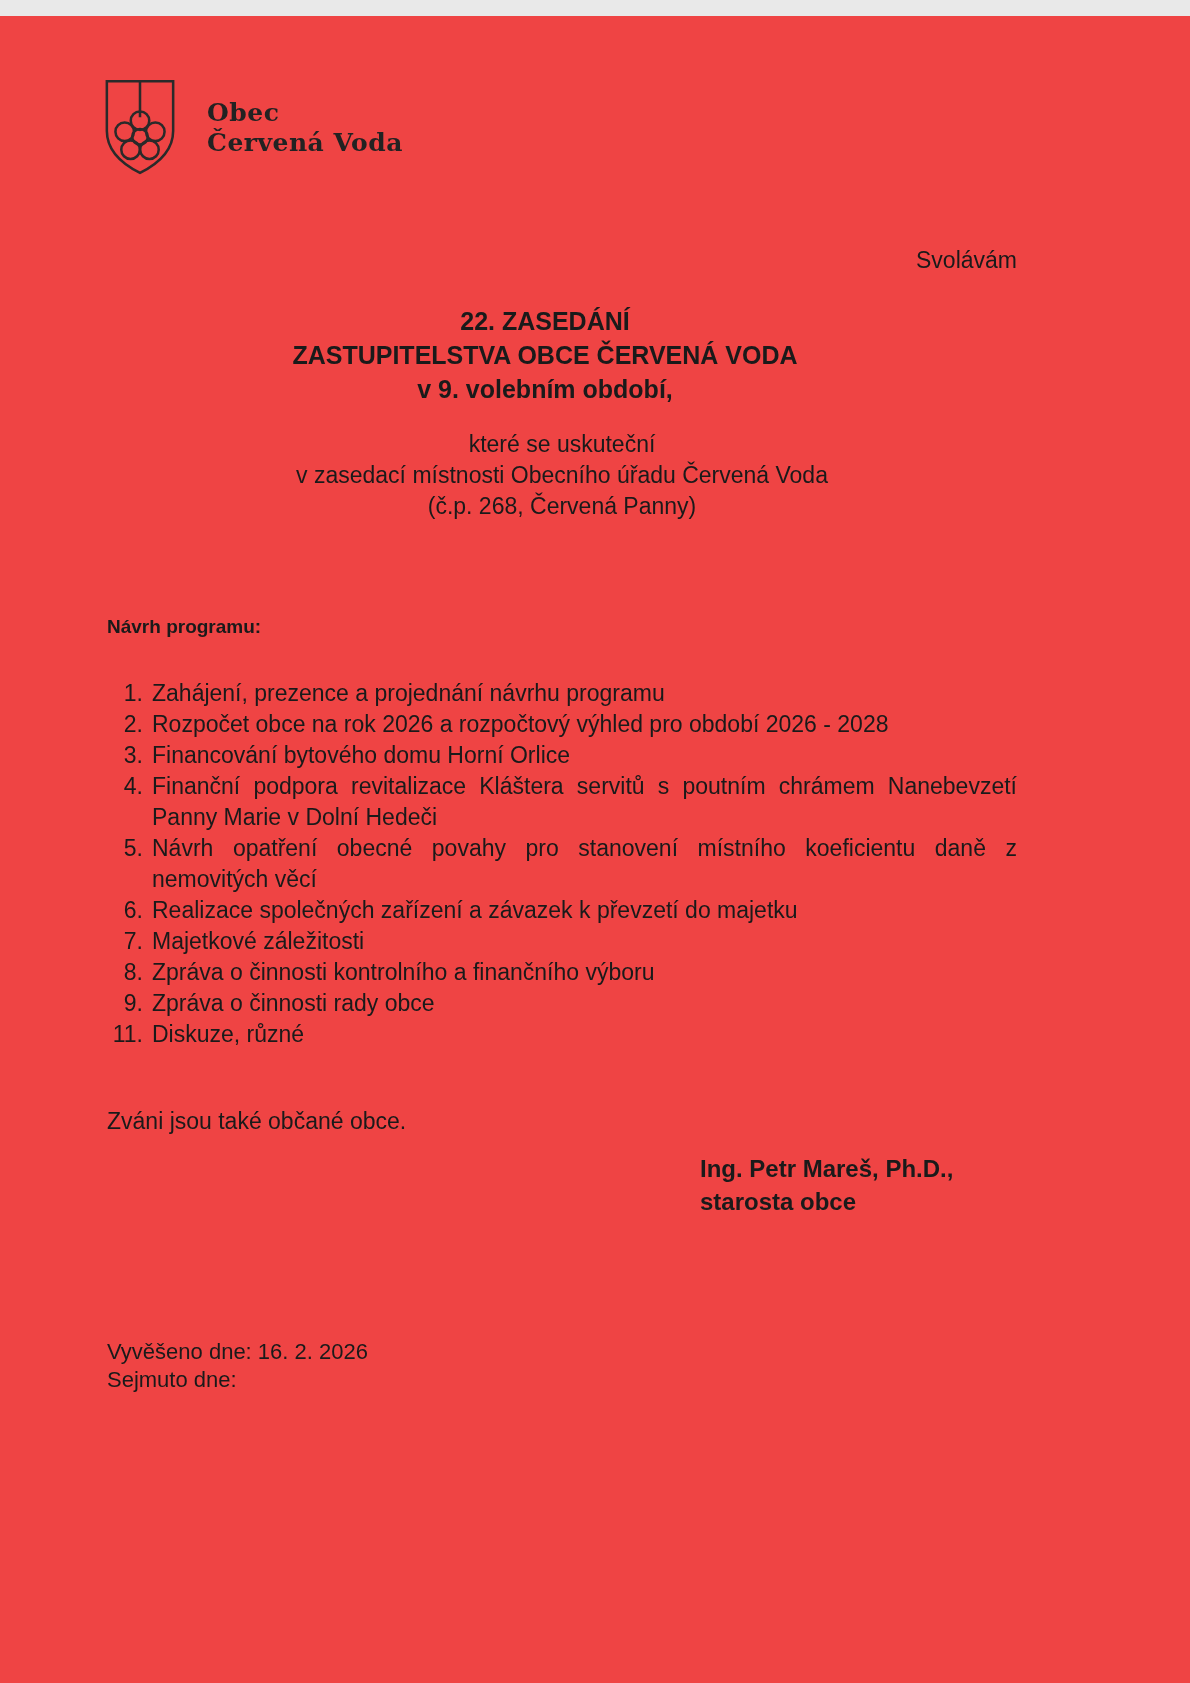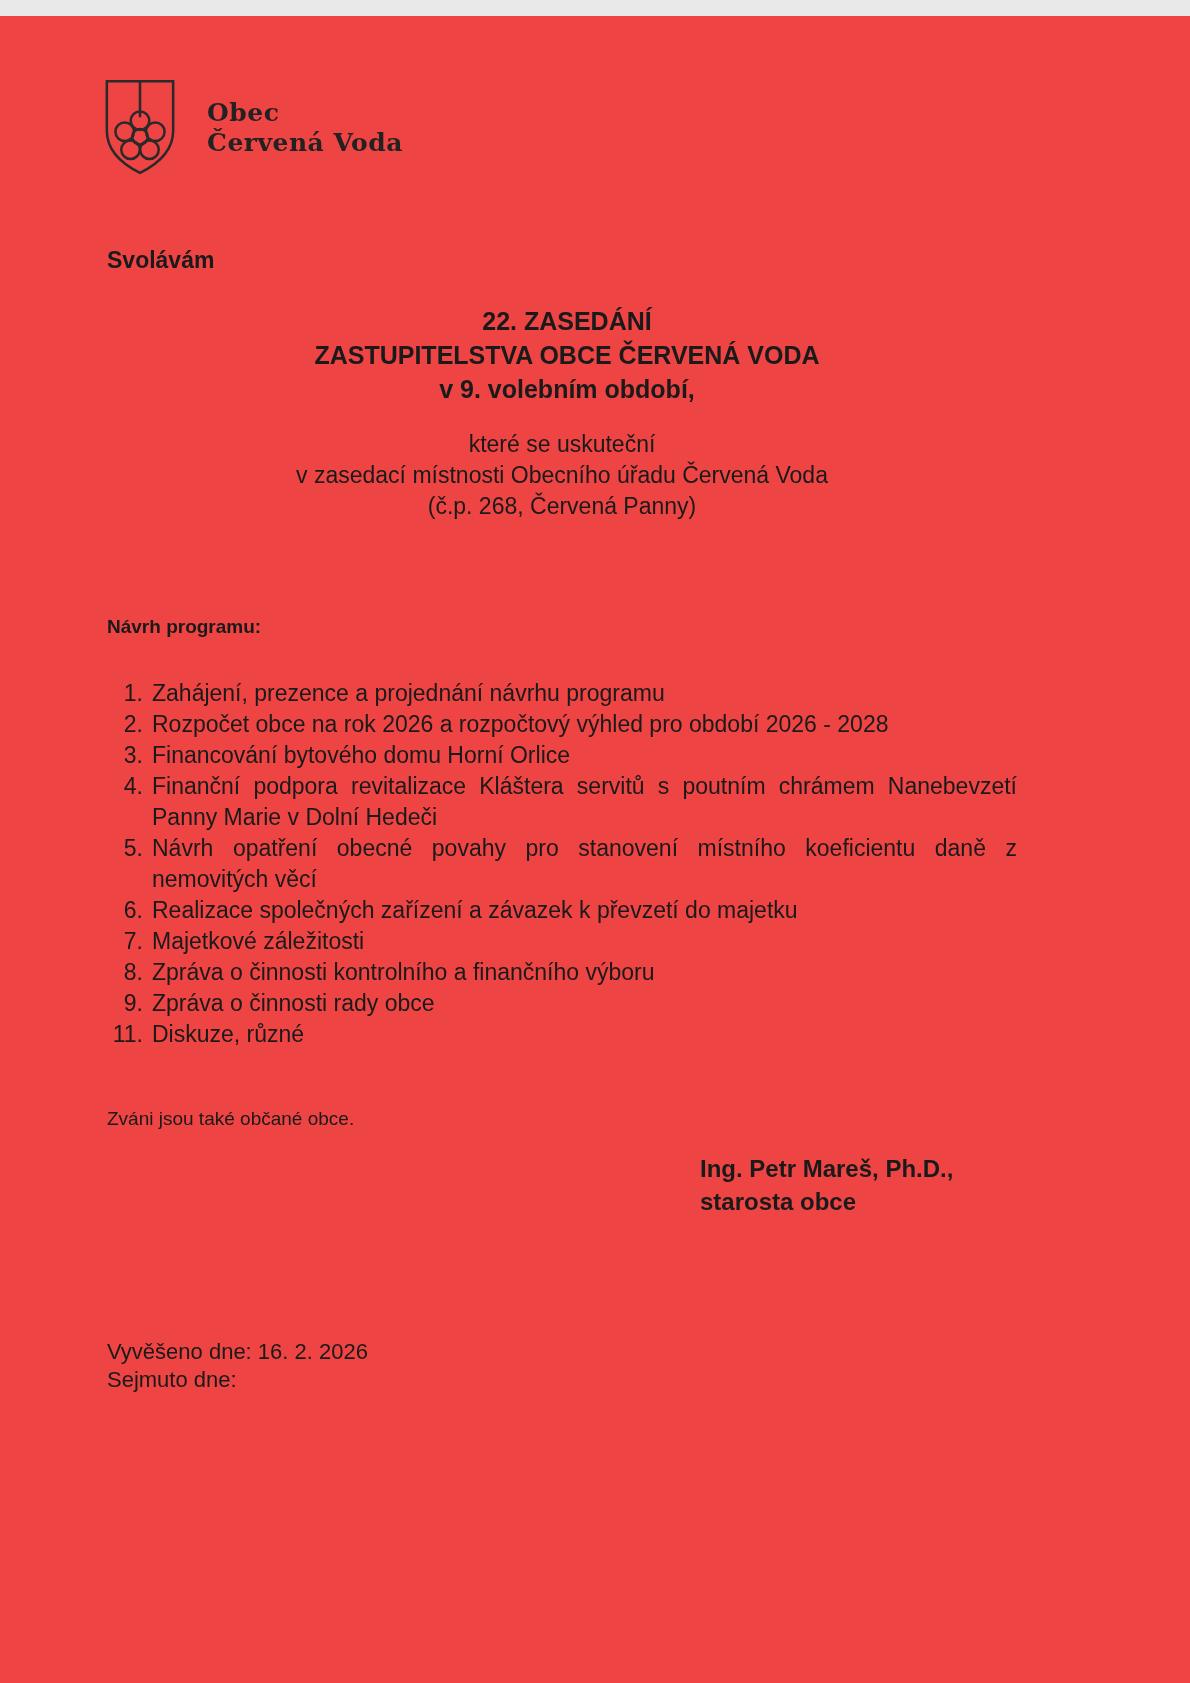--- a/index.html
+++ b/index.html
@@ -30,27 +30,26 @@
     font-size: 25px;
     line-height: 30px;
     letter-spacing: 0.5px;
     color: #222;
   }
   
   .intro {
     position: absolute;
     left: 107px; width: 910px;
     top: 231px;
-    text-align: left;
-    font-size: 23px;
-    font-weight: bold;
+    text-align: right;
+    font-size: 23px;
   }
   .title-block {
     position: absolute;
-    left: 112px; width: 910px;
+    left: 90px; width: 910px;
     top: 288px;
     text-align: center;
     font-size: 25px;
     font-weight: bold;
     line-height: 34px;
   }
   .meeting-block {
     position: absolute;
     left: 107px; width: 910px;
     top: 413px;
@@ -82,21 +81,21 @@
   }
   .item-text {
     margin-left: 9px;
     flex: 1;
   }
   .item-text.justify { text-align: justify; }
   .invite-note {
     position: absolute;
     left: 107px;
     top: 1092px;
-    font-size: 19px;
+    font-size: 23px;
   }
   .signature {
     position: absolute;
     left: 700px;
     top: 1136px;
     font-size: 24px;
     font-weight: bold;
     line-height: 33px;
   }
   .footer-dates {

